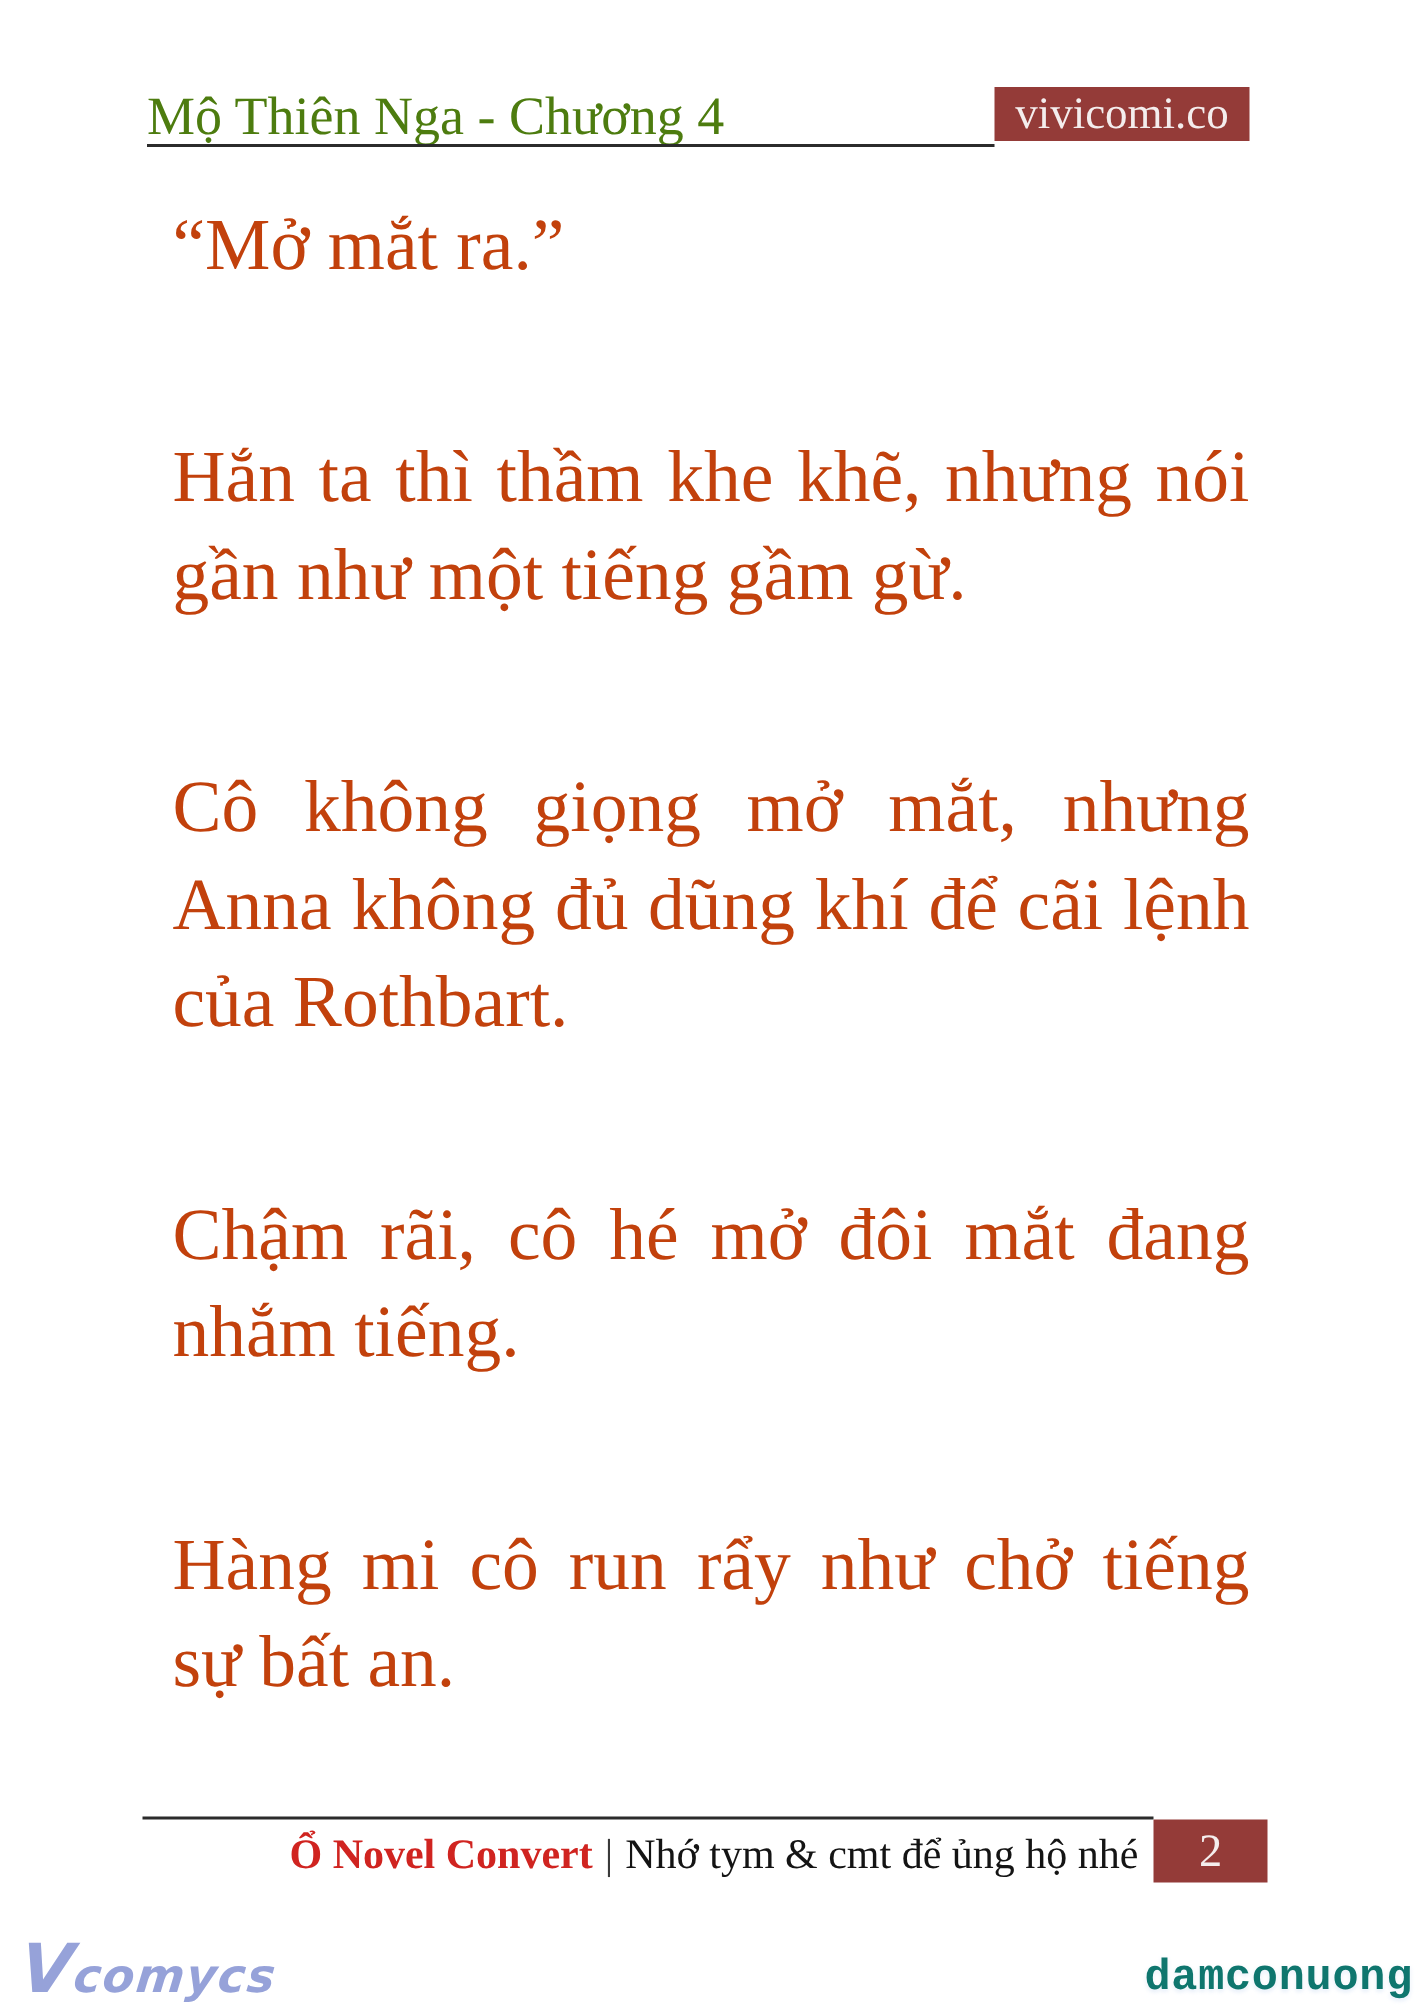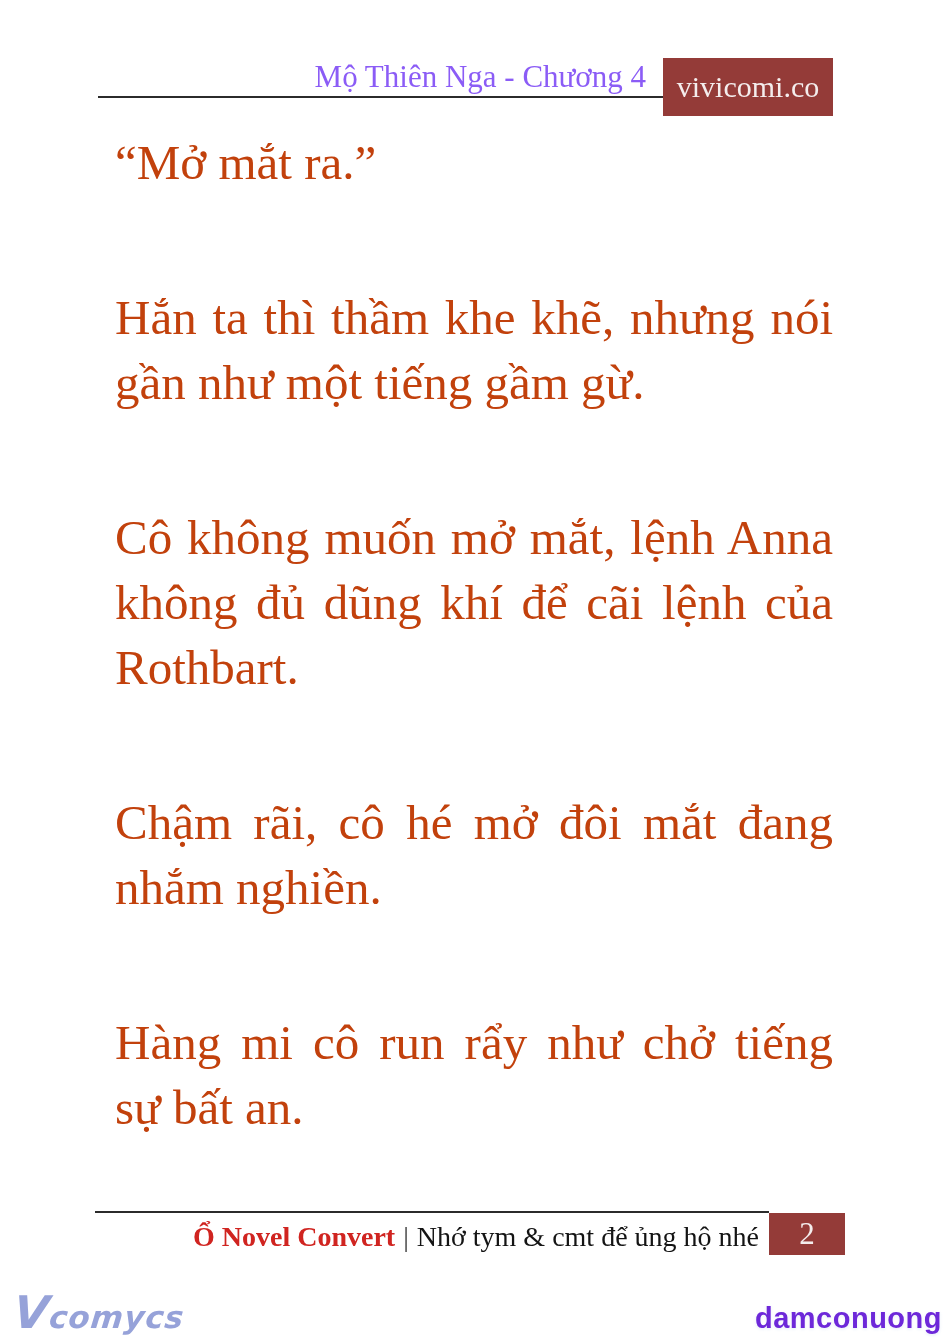--- a/index.html
+++ b/index.html
@@ -16,40 +16,40 @@
     font-family: "Liberation Serif", "DejaVu Serif", serif;
     color: #141414;
   }
 
   
   .header-title {
     position: absolute;
     left: 98px;
     top: 58px;
     width: 548px;
-    text-align: right;
-    font-size: 31px;
+    text-align: left;
+    font-size: 36px;
     line-height: 38px;
-    color: #8b5cf6;
+    color: #4d7c0f;
     white-space: nowrap;
   }
   .header-rule {
     position: absolute;
     left: 98px;
     top: 96px;
     width: 565px;
     height: 2px;
     background: #2b2b2b;
   }
   .header-badge {
     position: absolute;
     left: 663px;
     top: 58px;
     width: 170px;
-    height: 58px;
+    height: 36px;
     background: #943B38;
     display: flex;
     align-items: center;
     justify-content: center;
     font-size: 30px;
     color: #f4eded;
   }
 
   
   .content {
@@ -123,44 +123,44 @@
     transform: skewX(-6deg);
     opacity: 0.92;
   }
   .wm-left::first-letter {
     font-size: 45px;
   }
   .wm-right {
     position: absolute;
     right: 8px;
     top: 1302px;
-    font-family: Liberation Sans, sans-serif;
+    font-family: Liberation Mono, monospace;
     font-weight: bold;
     font-size: 29px;
     letter-spacing: 0.5px;
-    color: #6d28d9;
+    color: #0f766e;
     text-shadow: 0 0 1px #ffffff, 0 0 5px rgba(255,255,255,0.95), 0 1px 3px rgba(169,196,234,0.45);
   }
 </style>
 </head>
 <body>
 
 <div class="page">
 
   <div class="header-title">Mộ Thiên Nga - Chương 4</div>
   <div class="header-badge">
     <span>vivicomi.co</span>
   </div>
   <div class="header-rule"></div>
 
   <div class="content">
     <p>“Mở mắt ra.”</p>
     <p>Hắn ta thì thầm khe khẽ, nhưng nói gần như một tiếng gầm gừ.</p>
-    <p>Cô không muốn mở mắt, lệnh Anna không đủ dũng khí để cãi lệnh của Rothbart.</p>
-    <p>Chậm rãi, cô hé mở đôi mắt đang nhắm nghiền.</p>
+    <p>Cô không giọng mở mắt, nhưng Anna không đủ dũng khí để cãi lệnh của Rothbart.</p>
+    <p>Chậm rãi, cô hé mở đôi mắt đang nhắm tiếng.</p>
     <p>Hàng mi cô run rẩy như chở tiếng sự bất an.</p>
   </div>
 
   <div class="footer-rule"></div>
   <div class="footer-text">
     <span class="footer-brand">Ổ Novel Convert</span><span class="footer-sep">|</span><span>Nhớ tym &amp; cmt để ủng hộ nhé</span>
   </div>
   <div class="footer-badge">
     <span>2</span>
   </div>

